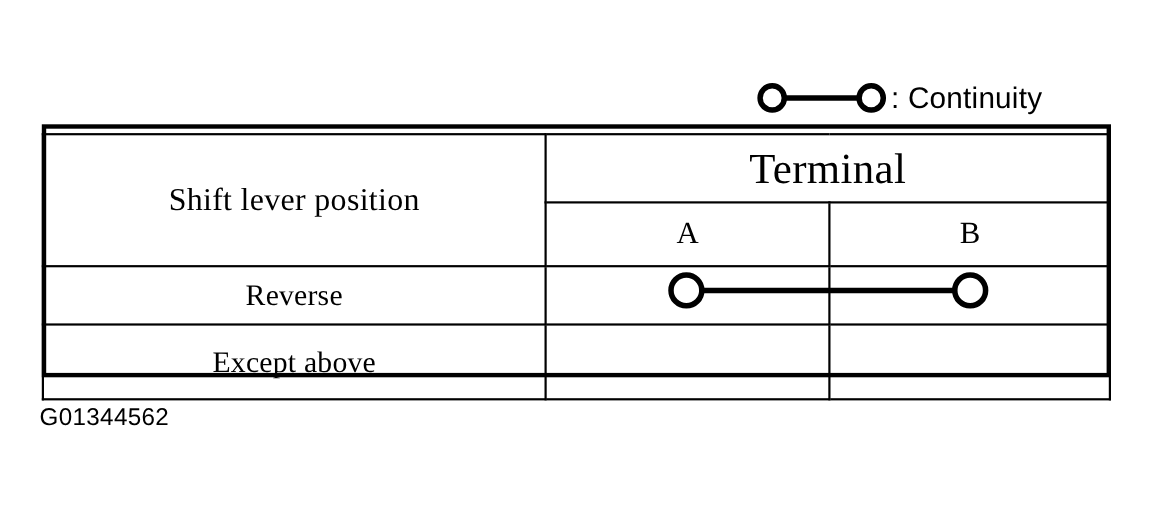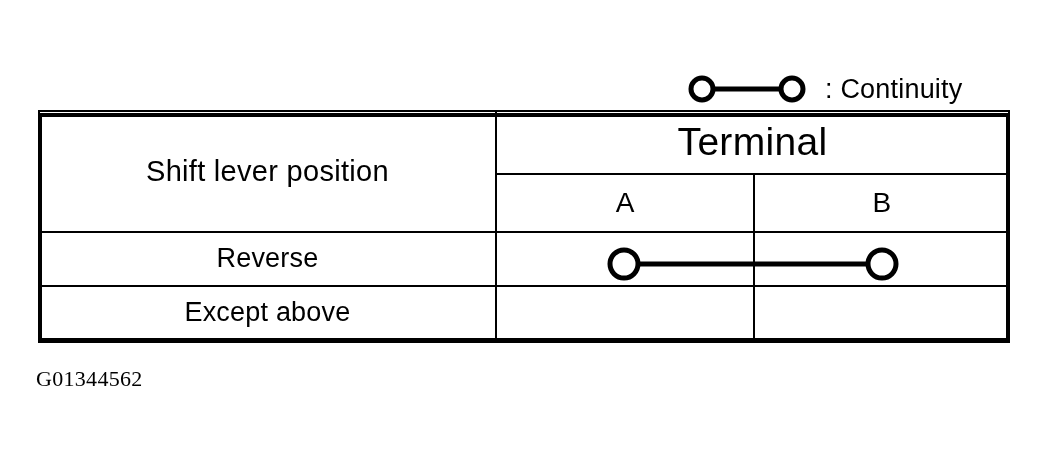--- a/index.html
+++ b/index.html
@@ -28,33 +28,34 @@
   #legend-symbol {
     width: 120px;
     height: 46px;
     display: block;
   }
   #legend-label {
     font-size: 27px;
     line-height: 1;
     letter-spacing: 0.2px;
     white-space: nowrap;
-    margin-left: 19px;
+    margin-left: 4px;
     margin-top: 1px;
   }
 
   
   #continuity-table {
     position: absolute;
     left: 38px;
-    top: 110px;
+    top: 121px;
     width: 972px;
     height: 230px;
     border-collapse: collapse;
     table-layout: fixed;
+    font-family: Liberation Serif, serif;
   }
   #continuity-table td,
   #continuity-table th {
     border: 2px solid #000;
     padding: 0;
     margin: 0;
     text-align: center;
     vertical-align: middle;
     font-weight: normal;
   }
@@ -74,21 +75,21 @@
     pointer-events: none;
   }
 
   .col-shift { width: 456px; }
   .col-a     { width: 258px; }
   .col-b     { width: 254px; }
 
   .row-head1 { height: 62px; }
   .row-head2 { height: 58px; }
   .row-data1 { height: 53px; }
-  .row-data2 { height: 53px; }
+  .row-data2 { height: 68px; }
 
   #shift-header-cell {
     font-size: 29px;
     font-weight: bold;
     letter-spacing: 0.3px;
   }
   #terminal-header-cell {
     font-size: 39px;
     font-weight: bold;
     letter-spacing: 0.3px;
@@ -118,21 +119,20 @@
   }
 
   
   #caption {
     position: absolute;
     left: 36px;
     top: 366px;
     font-size: 22px;
     letter-spacing: 0.3px;
     white-space: nowrap;
-    font-family: Liberation Serif, serif;
   }
 </style>
 </head>
 <body>
 
 <div id="legend">
   <span id="legend-symbol">
     <svg width="120" height="46" viewBox="0 0 120 46" xmlns="http://www.w3.org/2000/svg" aria-hidden="true">
       <line x1="16" y1="23" x2="106" y2="23" stroke="#000" stroke-width="5"></line>
       <circle cx="16" cy="23" r="11" fill="#ffffff" stroke="#000" stroke-width="5"></circle>

